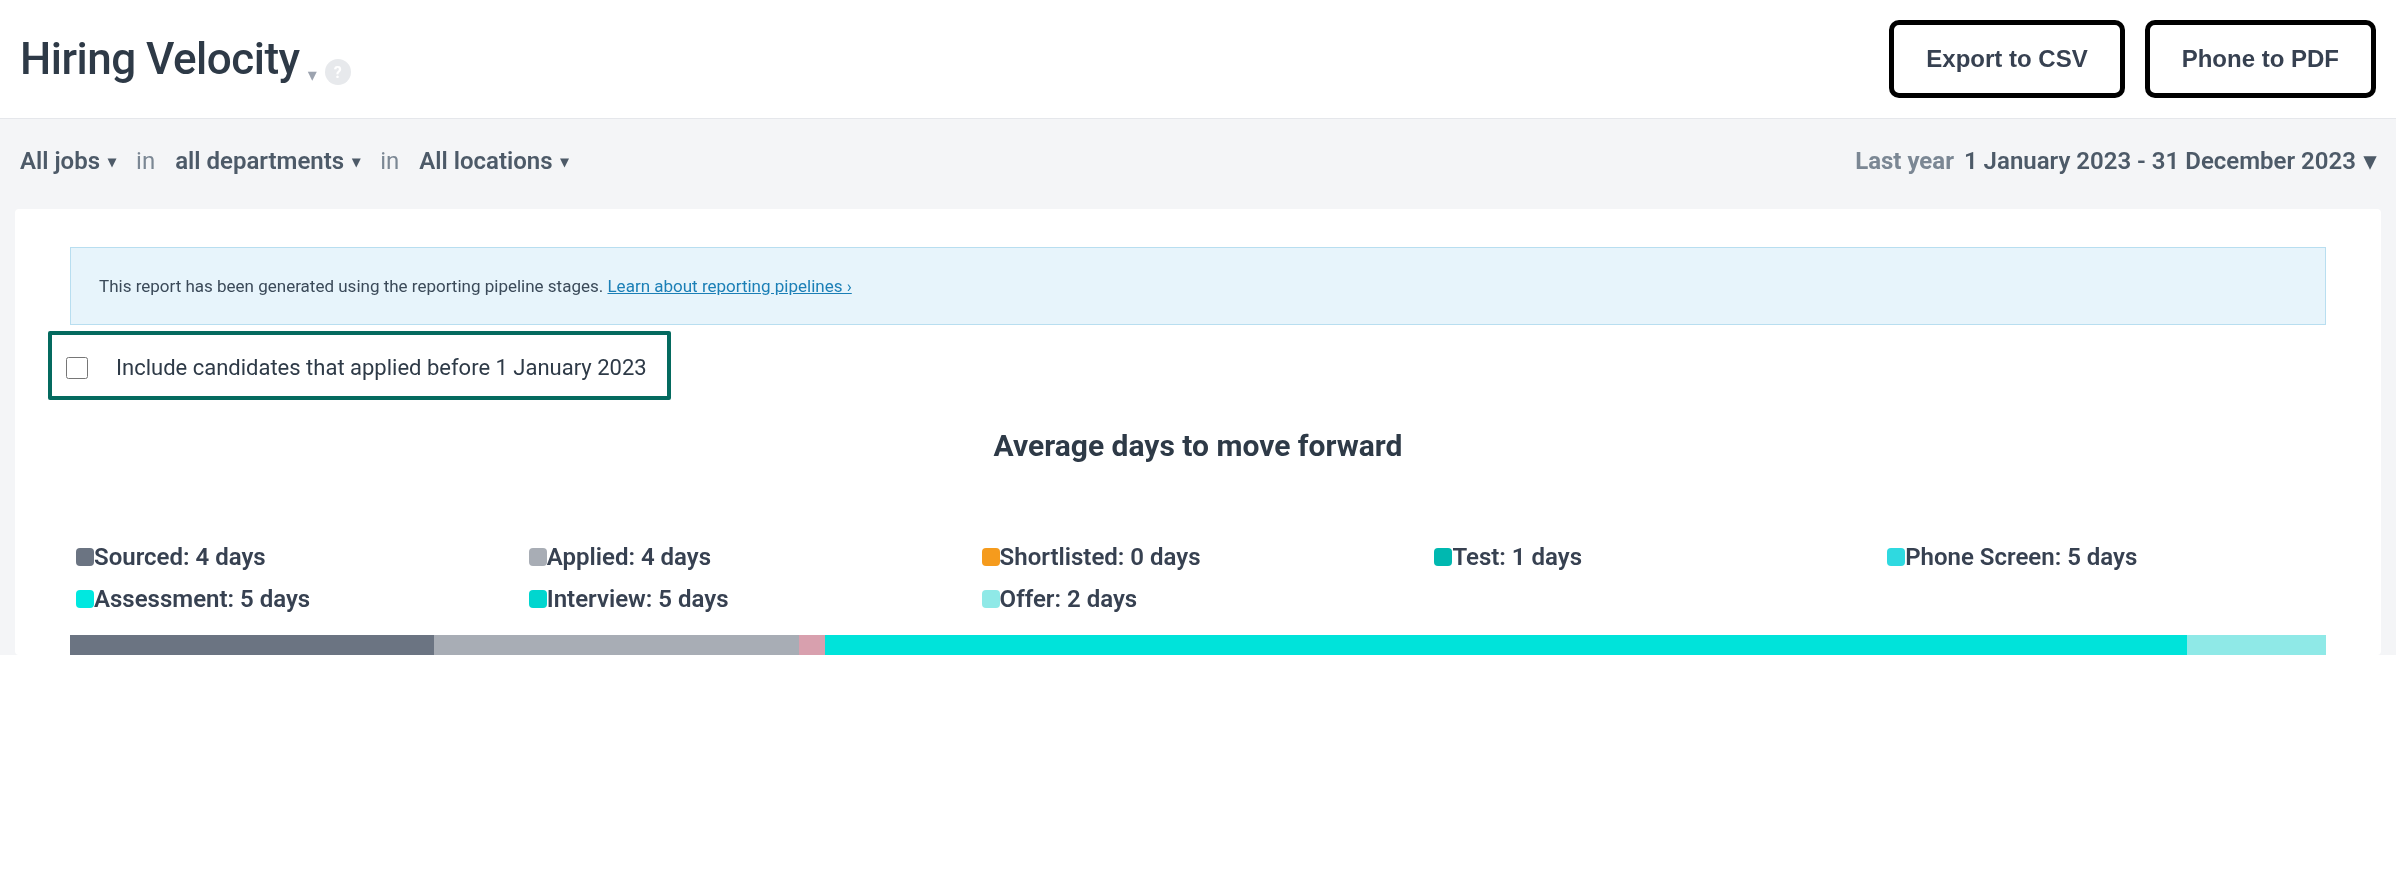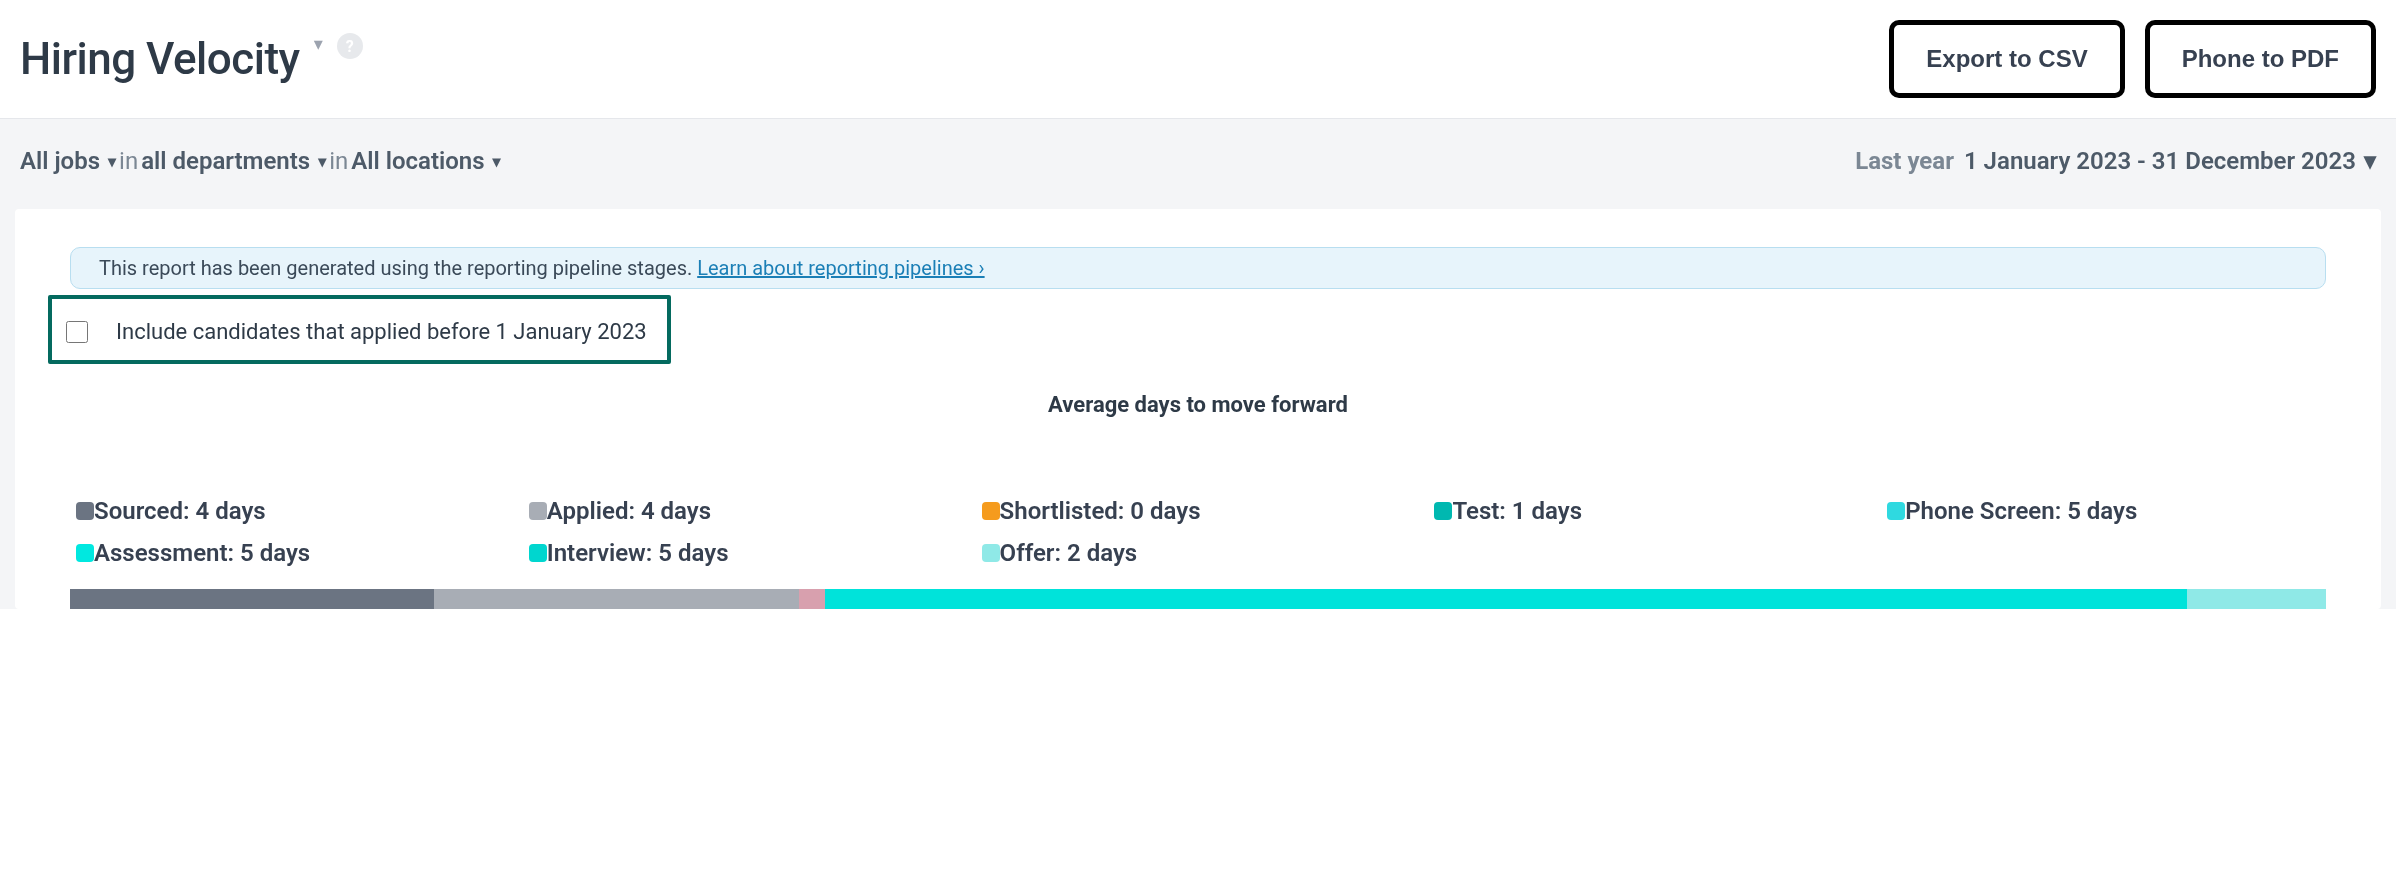--- a/index.html
+++ b/index.html
@@ -12,22 +12,22 @@
     .header {
       display: flex;
       align-items: center;
       justify-content: space-between;
       padding: 20px 20px 20px 20px;
       border-bottom: 1px solid #e5e7eb;
       background: #fff;
     }
     .title-group {
       display: flex;
-      align-items: flex-start;
-      gap: 14px;
+      align-items: flex-end;
+      gap: 8px;
     }
     .page-title {
       font-size: 44px;
       font-weight: 500;
       color: #2e3a47;
       letter-spacing: -0.5px;
     }
     .chevron-small {
       color: #9ca3af;
       font-size: 18px;
@@ -66,21 +66,21 @@
       justify-content: space-between;
       padding: 28px 20px 34px 20px;
       background: #f4f5f7;
       font-size: 24px;
       color: #535e6b;
       font-weight: 500;
     }
     .filter-left {
       display: flex;
       align-items: center;
-      gap: 3px;
+      gap: 20px;
       flex-wrap: wrap;
     }
     .filter-left .filter-static {
       color: #7b8794;
       font-weight: 400;
     }
     .filter-control {
       display: inline-flex;
       align-items: center;
       gap: 8px;
@@ -113,23 +113,23 @@
       padding: 0 15px 0 15px;
     }
     .card {
       background: #fff;
       border-radius: 4px;
       padding: 38px 55px 0 55px;
     }
     .info-banner {
       background: #e7f4fb;
       border: 1px solid #b8def0;
-      border-radius: 10px;
-      padding: 8px 28px;
-      font-size: 20px;
+      border-radius: 0;
+      padding: 28px 28px;
+      font-size: 17px;
       color: #3b4a59;
     }
     .info-banner a {
       color: #1b7fb6;
       text-decoration: underline;
       cursor: pointer;
     }
     .checkbox-row {
       display: inline-flex;
       align-items: center;
@@ -142,21 +142,21 @@
       font-size: 22px;
       color: #2e3a47;
     }
     .checkbox-row input[type="checkbox"] {
       width: 22px;
       height: 22px;
       cursor: pointer;
     }
     .chart-title {
       text-align: center;
-      font-size: 22px;
+      font-size: 30px;
       font-weight: 700;
       color: #2e3a47;
       margin-top: 28px;
       margin-bottom: 80px;
     }
     .legend {
       display: grid;
       grid-template-columns: repeat(5, 1fr);
       row-gap: 14px;
       column-gap: 20px;

